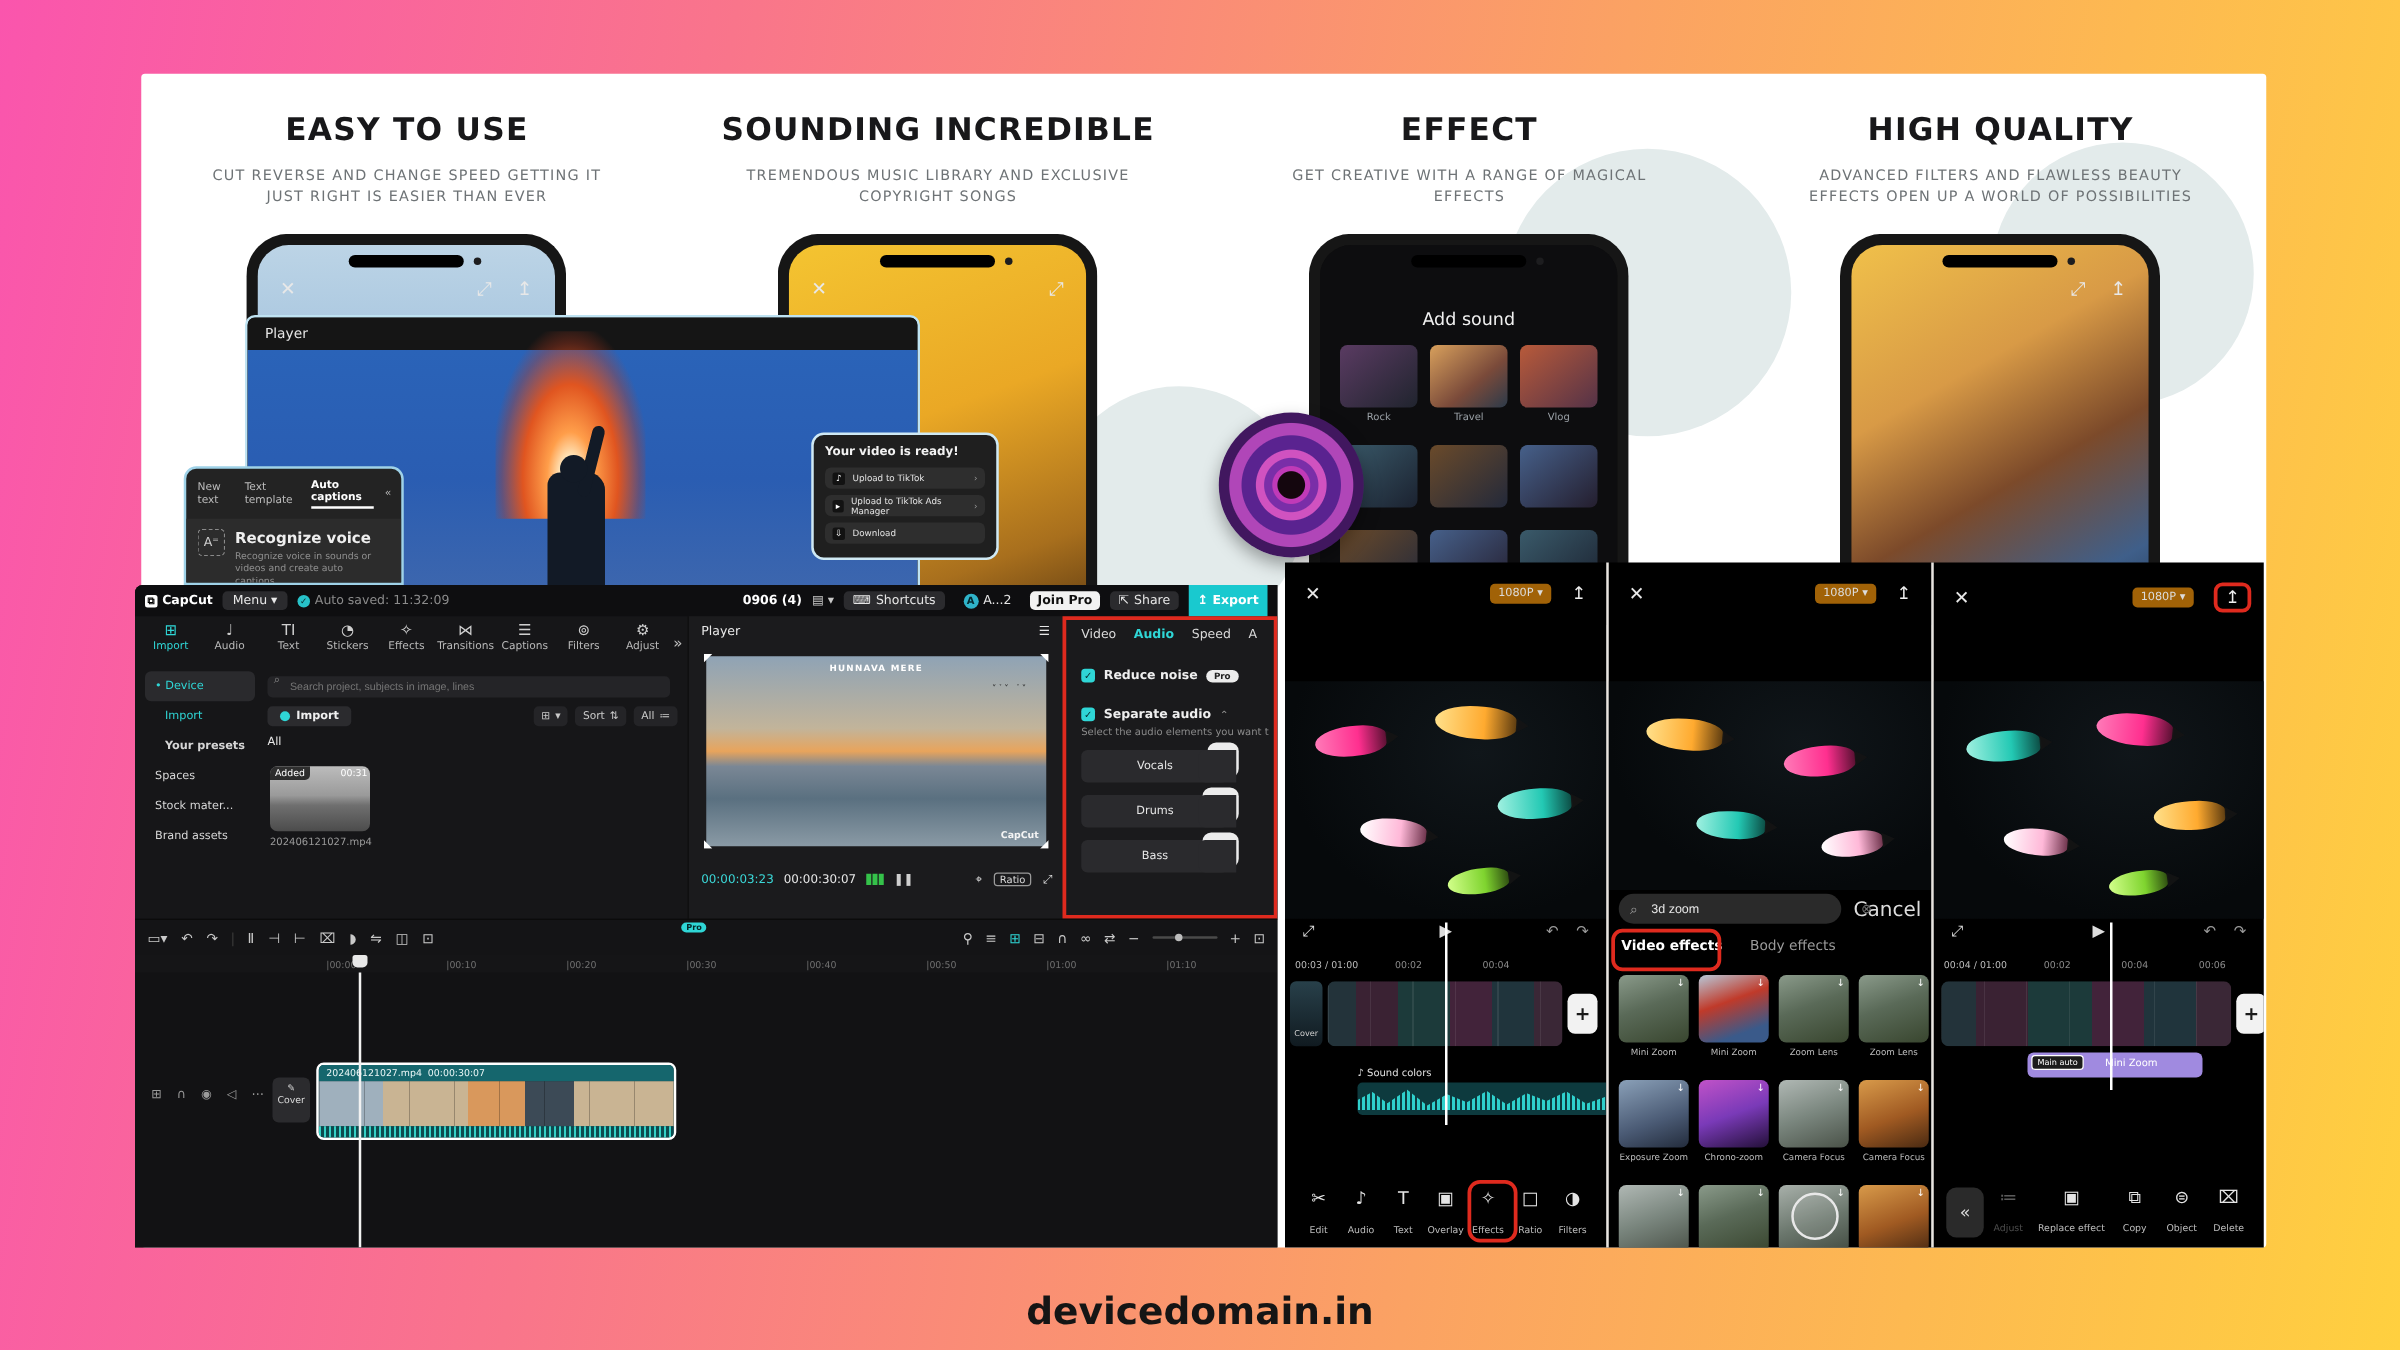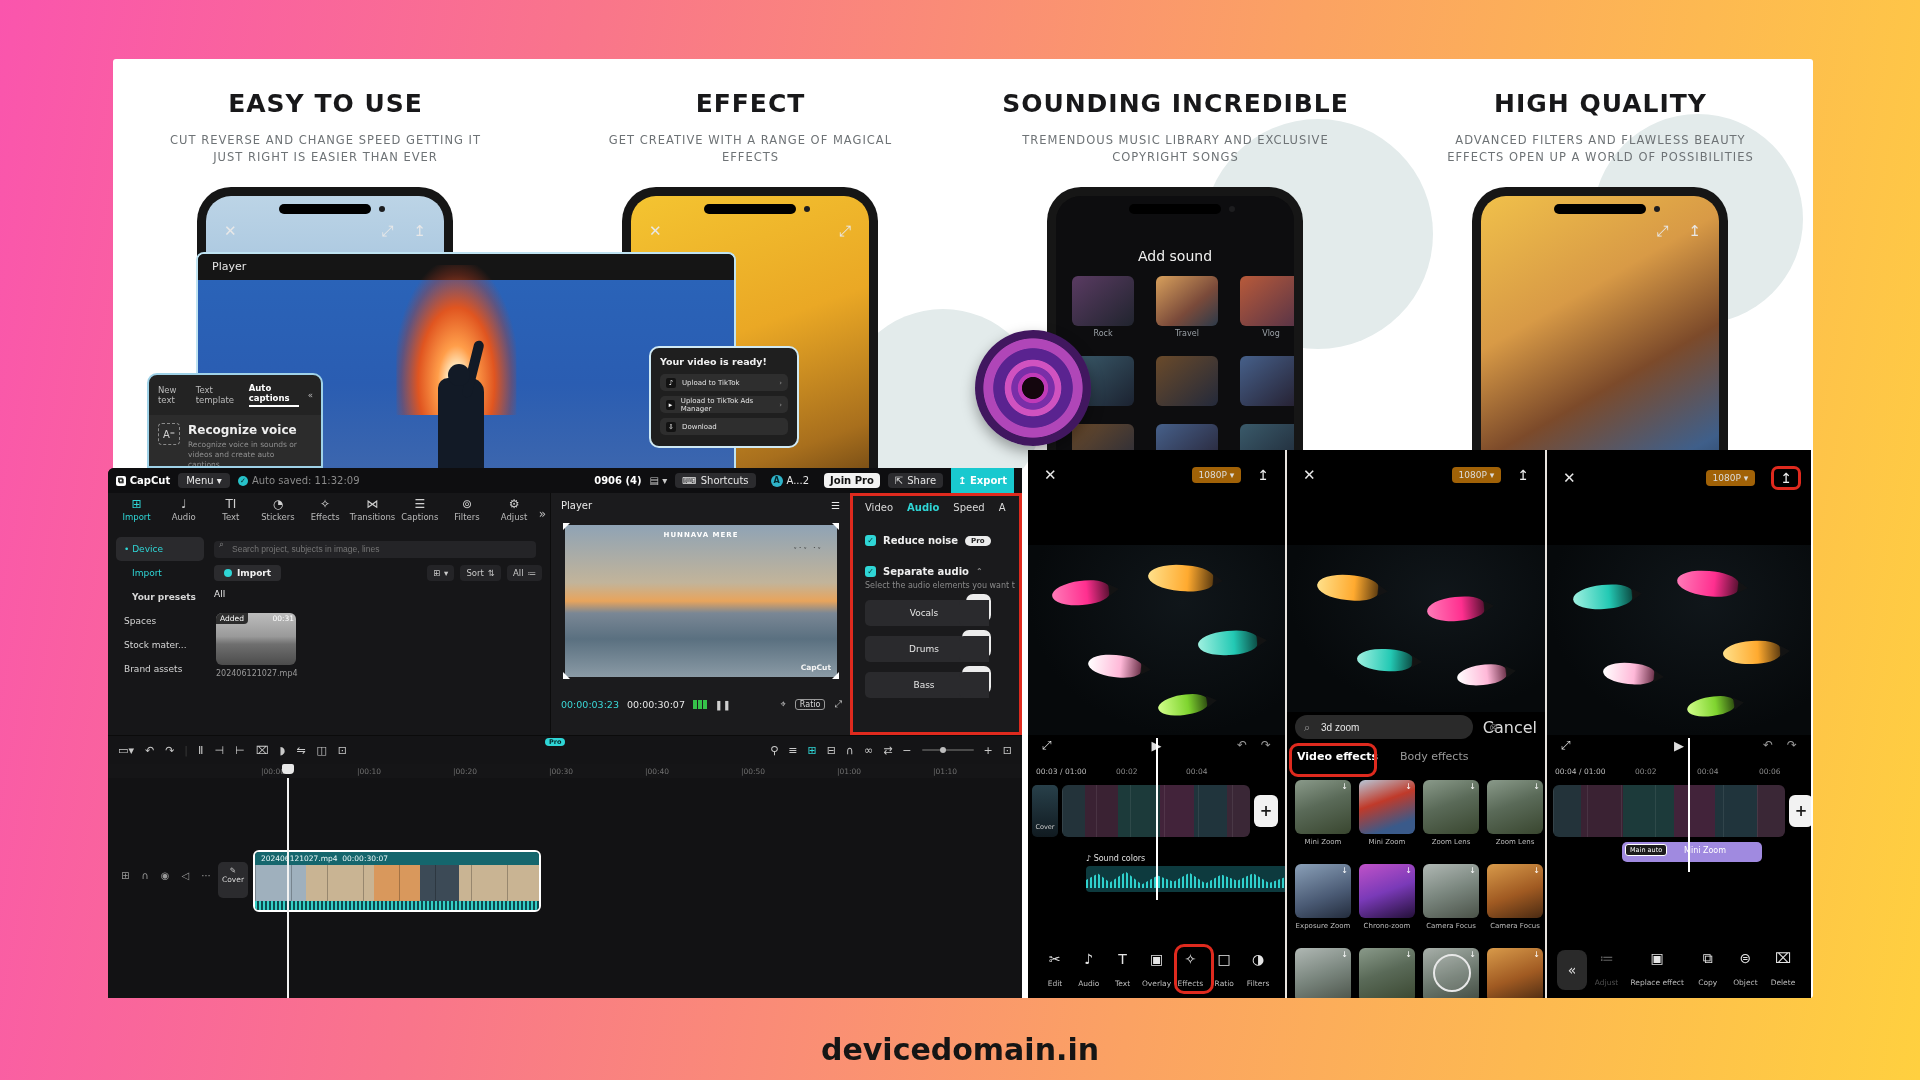--- a/index.html
+++ b/index.html
@@ -23,21 +23,21 @@
   .notch { position:absolute; left:50%; top:8px; transform:translateX(-50%); width:92px; height:10px; background:#000; border-radius:6px; }
   .notch:after { content:""; position:absolute; right:-14px; top:2px; width:6px; height:6px; border-radius:50%; background:#1d1d1f; }
   .ph-ui { position:absolute; left:0; top:26px; width:100%; display:flex; justify-content:space-between; padding:0 18px; color:#e8e8e8; font-size:15px; }
   .ph-ui .r { display:flex; gap:20px; }
   .ph-img { position:absolute; inset:0; }
   .p1 .ph-img { background:linear-gradient(180deg,#bcd4e6 0%,#9fc0dc 40%,#e0b486 75%,#8898a8 100%); }
   .p2 .ph-img { background:linear-gradient(160deg,#f4c431 0%,#eaa825 45%,#a86f1d 80%,#5f3c12 100%); }
   .p4 .ph-img { background:linear-gradient(150deg,#f0c04a 0%,#d89a46 35%,#7c4a2a 60%,#3f5f8a 85%,#243a55 100%); }
   .p3 .ph-img { background:#0d0d0f; }
   .addsound-title { position:absolute; top:52px; width:100%; text-align:center; color:#f0f0f0; font-size:14px; }
-  .as-grid { position:absolute; left:16px; top:80px; width:206px; display:grid; grid-template-columns:repeat(3,62px); gap:18px 22px; }
+  .as-grid { position:absolute; left:16px; top:80px; width:206px; display:grid; grid-template-columns:repeat(3,62px); gap:18px 10px; }
   .as-tile { width:62px; height:50px; border-radius:6px; }
   .as-cap { margin-top:3px; font-size:8px; color:#9aa0a6; text-align:center; }
   .g-rock { background:linear-gradient(140deg,#5a3b62,#20242e); }
   .g-travel { background:linear-gradient(140deg,#d8a05c,#7a4a3a 60%,#2c3a4a); }
   .g-vlog { background:linear-gradient(140deg,#b85a3a,#543247); }
   .g-d1 { background:linear-gradient(140deg,#3a5a6a,#1b2230); }
   .g-d2 { background:linear-gradient(140deg,#6a4a2a,#23293a); }
   .g-d3 { background:linear-gradient(140deg,#46608a,#241e2e); }
   .vinyl { position:absolute; left:975px; top:330px; width:116px; height:116px; border-radius:50%; z-index:5;
            background:radial-gradient(circle at 50% 50%, #14060e 0 13%, #c03ab8 14% 18%, #7a2ea8 19% 26%, #d052c0 27% 34%, #5a2390 35% 48%, #b046b8 49% 60%, #41175f 61% 78%, #8a35a0 79% 100%);
@@ -240,26 +240,26 @@
     <div class="deco" style="left:730px;top:250px;width:200px;height:200px;"></div>
     <div class="deco" style="left:1090px;top:60px;width:230px;height:230px;"></div>
     <div class="deco" style="left:1480px;top:55px;width:210px;height:210px;"></div>
 
     <div class="features">
       <div class="feature">
         <h2>EASY TO USE</h2>
         <p>CUT REVERSE AND CHANGE SPEED GETTING IT JUST RIGHT IS EASIER THAN EVER</p>
       </div>
       <div class="feature">
+        <h2>SOUNDING INCREDIBLE</h2>
+        <p>TREMENDOUS MUSIC LIBRARY AND EXCLUSIVE COPYRIGHT SONGS</p>
+      </div>
+      <div class="feature">
         <h2>EFFECT</h2>
         <p>GET CREATIVE WITH A RANGE OF MAGICAL EFFECTS</p>
-      </div>
-      <div class="feature">
-        <h2>SOUNDING INCREDIBLE</h2>
-        <p>TREMENDOUS MUSIC LIBRARY AND EXCLUSIVE COPYRIGHT SONGS</p>
       </div>
       <div class="feature">
         <h2>HIGH QUALITY</h2>
         <p>ADVANCED FILTERS AND FLAWLESS BEAUTY EFFECTS OPEN UP A WORLD OF POSSIBILITIES</p>
       </div>
     </div>
   </div>
 
   <div class="phone p1" style="left:197px;">
     <div class="ph-img"></div>

